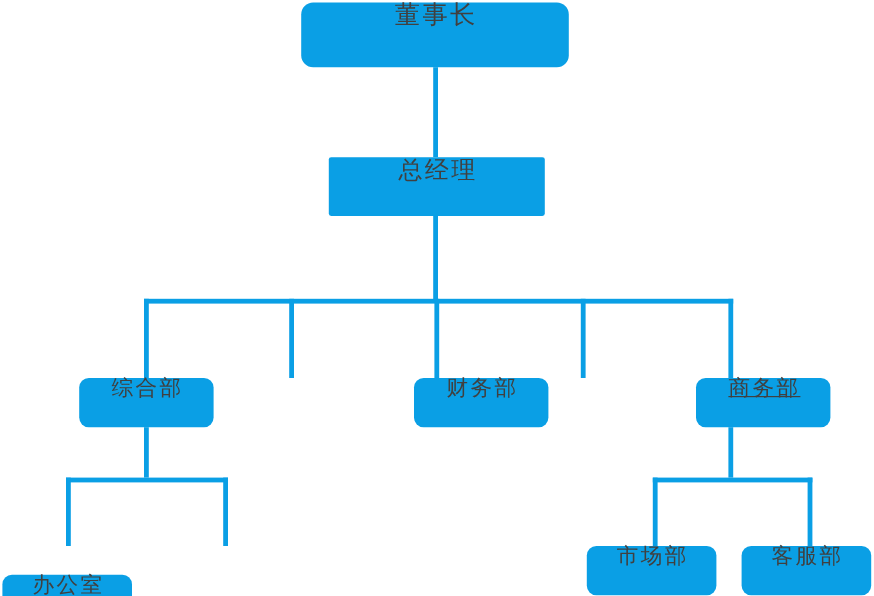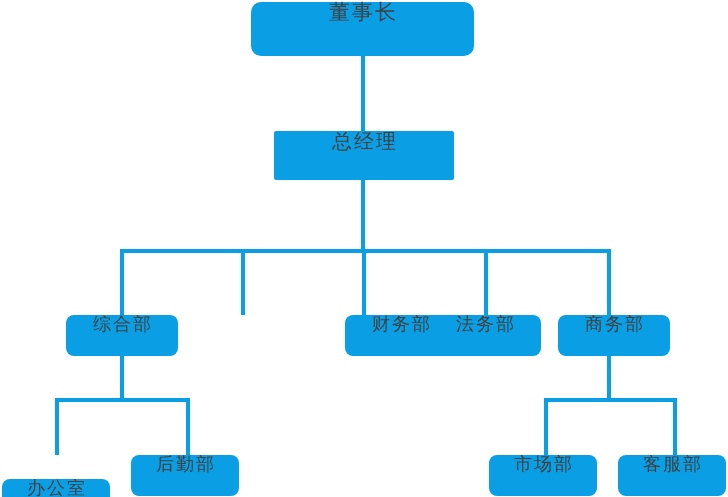--- a/index.html
+++ b/index.html
@@ -57,21 +57,21 @@
     top: 455px;
     width: 108px;
     height: 41px;
     font-size: 18px;
     border-radius: 8px;
   }
   .n-zonghe   { left: 66px; }
   .n-renshi   { left: 187px; }
   .n-caiwu    { left: 312px; margin-left: 33px; }
   .n-fawu     { left: 429px; }
-  .n-shangwu  { left: 558px; }
+  .n-shangwu  { left: 580px; text-decoration: underline; }
   .n-bangongshi { left: 2px; margin-top: 24px; }
   .n-houqin     { left: 131px; }
   .n-shichang   { left: 489px; }
   .n-kefu       { left: 618px; }
 
   .line {
     position: absolute;
     background: #0a9fe5;
   }
   .line.v { width: 4px; }
@@ -101,43 +101,37 @@
   <div class="line v" style="left:362px; top:249px; height:66px;"></div>
   <div class="line v" style="left:484px; top:249px; height:66px;"></div>
   <div class="line v" style="left:607px; top:249px; height:66px;"></div>
 
   <div class="node level-3 n-zonghe">
     <span>综合部</span>
   </div>
   <div class="node level-3 n-caiwu">
     <span>财务部</span>
   </div>
-  <div class="node level-3 n-fawu">
-    <span>法务部</span>
-  </div>
   <div class="node level-3 n-shangwu">
     <span>商务部</span>
   </div>
 
   <div class="line v" style="left:120px; top:356px; height:42px;"></div>
   <div class="line h" style="left:55px; top:398px; width:135px;"></div>
   <div class="line v" style="left:55px; top:398px; height:57px;"></div>
   <div class="line v" style="left:186px; top:398px; height:57px;"></div>
 
   <div class="line v" style="left:607px; top:356px; height:42px;"></div>
   <div class="line h" style="left:544px; top:398px; width:133px;"></div>
   <div class="line v" style="left:544px; top:398px; height:57px;"></div>
   <div class="line v" style="left:673px; top:398px; height:57px;"></div>
 
   <div class="node level-4 n-bangongshi">
     <span>办公室</span>
   </div>
-  <div class="node level-4 n-houqin">
-    <span>后勤部</span>
-  </div>
   <div class="node level-4 n-shichang">
     <span>市场部</span>
   </div>
   <div class="node level-4 n-kefu">
     <span>客服部</span>
   </div>
 
 </div>
 
 </body></html>

